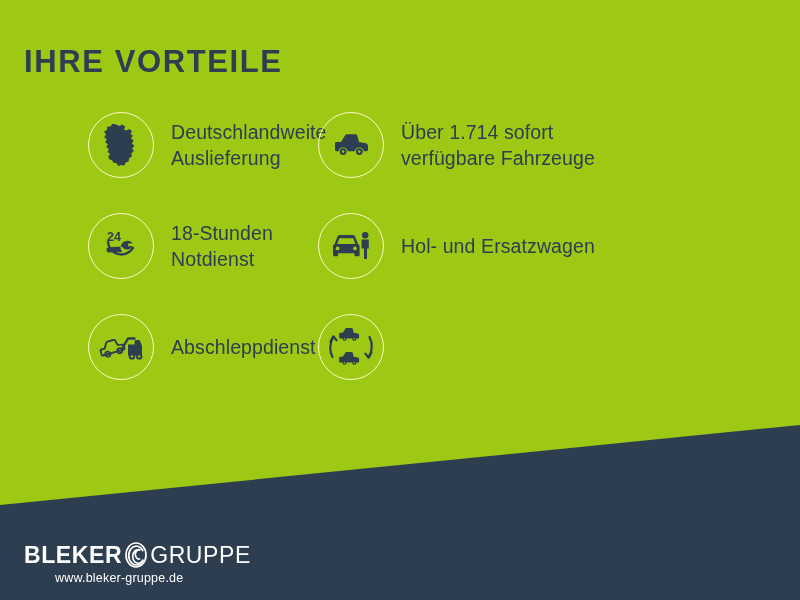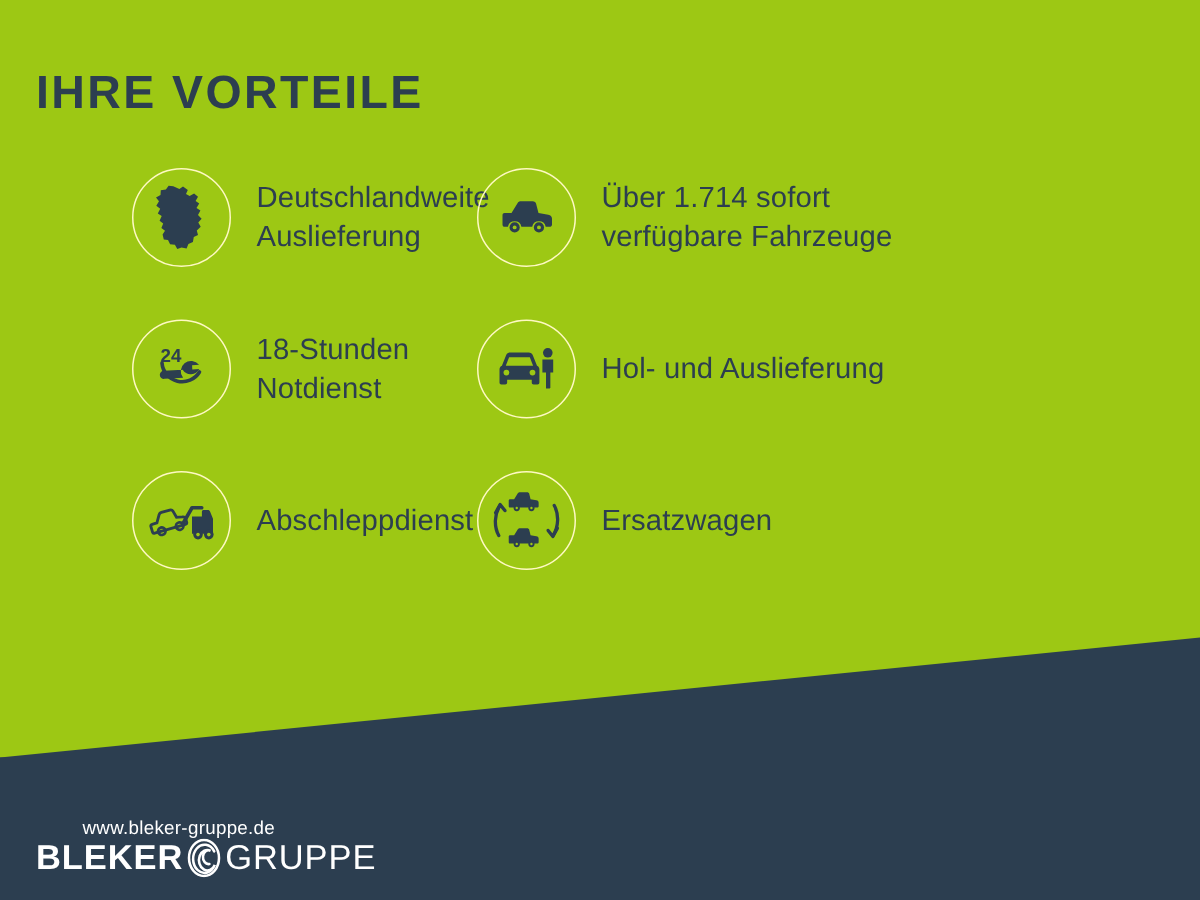--- a/index.html
+++ b/index.html
@@ -204,21 +204,21 @@
             <path fill="#2c3e50" d="M4 26 L4 17.5 C4 16.2 4.6 15.3 5.6 14.9 L8.4 7.8 C8.9 6.6 9.8 6 11.2 6 L23.4 6 C24.8 6 25.7 6.6 26.2 7.8 L29 14.9 C30 15.3 30.6 16.2 30.6 17.5 L30.6 26 C30.6 26.8 30.1 27.3 29.3 27.3 L26.8 27.3 C26 27.3 25.5 26.8 25.5 26 L25.5 24.2 L9.1 24.2 L9.1 26 C9.1 26.8 8.6 27.3 7.8 27.3 L5.3 27.3 C4.5 27.3 4 26.8 4 26 Z"></path>
             <path fill="#9dc814" d="M10.4 9.2 L24.2 9.2 L26.4 14.9 L8.2 14.9 Z"></path>
             <circle cx="8.6" cy="19.4" r="1.9" fill="#9dc814"></circle>
             <circle cx="26" cy="19.4" r="1.9" fill="#9dc814"></circle>
 
             <circle cx="36.2" cy="6.2" r="3.2" fill="#2c3e50"></circle>
             <path fill="#2c3e50" d="M32.6 10.6 L39.8 10.6 L39.8 19.4 L37.9 19.4 L37.9 29.6 L35.1 29.6 L35.1 19.4 L32.6 19.4 Z"></path>
             <rect x="35" y="19" width="2.6" height="11" fill="#2c3e50"></rect>
           </svg>
         </span>
-        <span class="benefit-label">Hol- und Auslieferung</span>
+        <span class="benefit-label">Hol- und Ersatzwagen</span>
       </div>
 
     </div>
 
     <div class="benefit-row">
 
       <div class="benefit-item col-left">
         <span class="icon-circle">
           <svg width="46" height="32" viewBox="0 0 46 32" aria-hidden="true">
 
@@ -260,32 +260,31 @@
               <circle cx="24" cy="19" r="1.1" fill="#9dc814"></circle>
             </g>
 
             <path d="M6.5 34 C3.2 28 3.6 20 7.2 14.2" fill="none" stroke="#2c3e50" stroke-width="2.2" stroke-linecap="round"></path>
             <path d="M4.4 18.8 L7.4 13.3 L10.6 17.4" fill="none" stroke="#2c3e50" stroke-width="2.2" stroke-linecap="round" stroke-linejoin="round"></path>
 
             <path d="M43.5 14 C46.8 20 46.4 28 42.8 33.8" fill="none" stroke="#2c3e50" stroke-width="2.2" stroke-linecap="round"></path>
             <path d="M45.6 29.2 L42.6 34.7 L39.4 30.6" fill="none" stroke="#2c3e50" stroke-width="2.2" stroke-linecap="round" stroke-linejoin="round"></path>
           </svg>
         </span>
-        <span class="benefit-label">Ersatzwagen</span>
       </div>
 
     </div>
 
   </div>
 
   <div id="footer-logo">
-    <div id="logo-url">www.bleker-gruppe.de</div>
     <div id="logo-wordmark">
       <span id="logo-bleker">BLEKER</span>
       <svg id="logo-mark" viewBox="0 0 26 26" aria-hidden="true">
         <ellipse cx="13" cy="13" rx="10" ry="12" fill="none" stroke="#ffffff" stroke-width="1.7"></ellipse>
         <path d="M19.8 8.6 A7.6 9.4 0 1 0 20.2 17.6 A5.6 6.8 0 1 1 17.4 8.2 A3.7 4.6 0 1 0 16.6 17.0" fill="none" stroke="#ffffff" stroke-width="1.7" stroke-linecap="round"></path>
       </svg>
       <span id="logo-gruppe">GRUPPE</span>
     </div>
+    <div id="logo-url">www.bleker-gruppe.de</div>
   </div>
 
 </div>
 
 </body></html>

